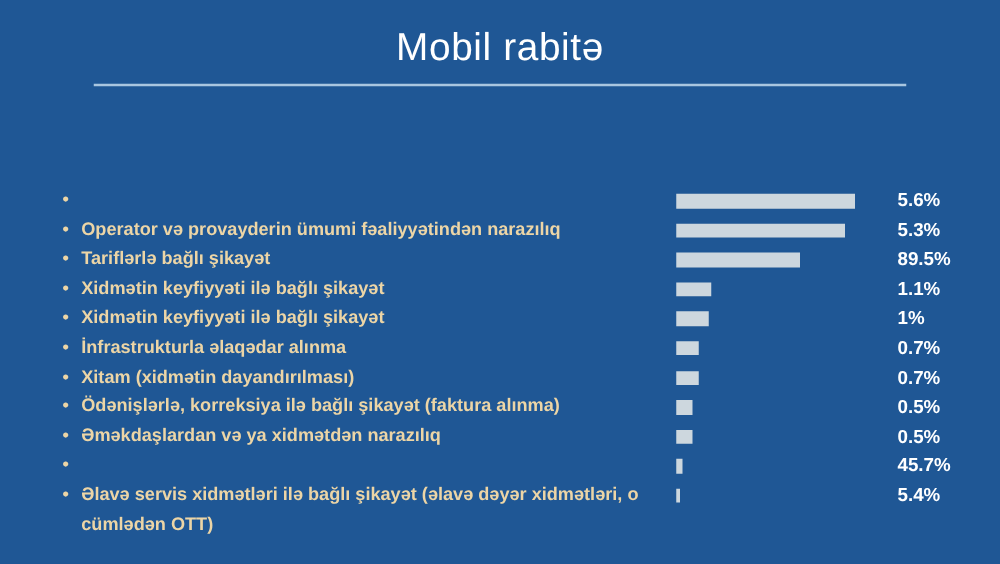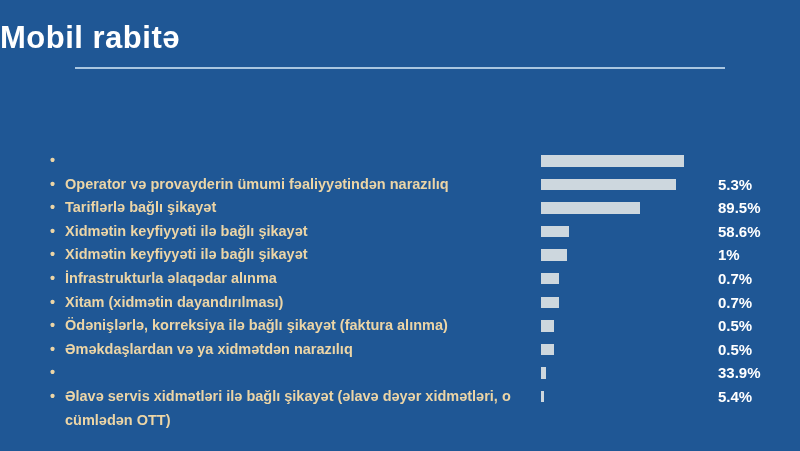--- a/index.html
+++ b/index.html
@@ -14,25 +14,25 @@
     overflow: hidden;
   }
   .slide {
     position: relative;
     width: 800px;
     height: 451px;
   }
   .title {
     margin: 0;
     padding-top: 19px;
-    text-align: left;
+    text-align: center;
     color: #FFFFFF;
     font-size: 31px;
     line-height: 38px;
-    font-weight: 700;
+    font-weight: 400;
     letter-spacing: 0.5px;
   }
   .divider {
     width: 650px;
     height: 2px;
     background: #A9C6E0;
     margin: 10px auto 0 auto;
   }
   .chart {
     position: absolute;
@@ -82,20 +82,21 @@
 
 <div class="slide">
   <h1 class="title">Mobil rabitə</h1>
   <div class="divider"></div>
   <div class="chart" id="chart">
   <div class="row">
     <div class="label"><span class="bullet">•</span></div>
     <div class="bar-cell">
       <div class="bar" style="width: 142.8px;"></div>
     </div>
+    <div class="pct">5.6%</div>
   </div>
 
   <div class="row">
     <div class="label"><span class="bullet">•</span><span class="label-text">Operator və provayderin ümumi fəaliyyətindən narazılıq</span></div>
     <div class="bar-cell">
       <div class="bar" style="width: 135.15px;"></div>
     </div>
     <div class="pct">5.3%</div>
   </div>
 
@@ -105,21 +106,21 @@
       <div class="bar" style="width: 99.45px;"></div>
     </div>
     <div class="pct">89.5%</div>
   </div>
 
   <div class="row">
     <div class="label"><span class="bullet">•</span><span class="label-text">Xidmətin keyfiyyəti ilə bağlı şikayət</span></div>
     <div class="bar-cell">
       <div class="bar" style="width: 28.05px;"></div>
     </div>
-    <div class="pct">58.6%</div>
+    <div class="pct">1.1%</div>
   </div>
 
   <div class="row">
     <div class="label"><span class="bullet">•</span><span class="label-text">Xidmətin keyfiyyəti ilə bağlı şikayət</span></div>
     <div class="bar-cell">
       <div class="bar" style="width: 25.5px;"></div>
     </div>
     <div class="pct">1%</div>
   </div>
 
@@ -153,21 +154,21 @@
       <div class="bar" style="width: 12.75px;"></div>
     </div>
     <div class="pct">0.5%</div>
   </div>
 
   <div class="row">
     <div class="label"><span class="bullet">•</span></div>
     <div class="bar-cell">
       <div class="bar" style="width: 5.1px;"></div>
     </div>
-    <div class="pct">33.9%</div>
+    <div class="pct">45.7%</div>
   </div>
 
   <div class="row">
     <div class="label"><span class="bullet">•</span><span class="label-text">Əlavə servis xidmətləri ilə bağlı şikayət (əlavə dəyər xidmətləri, o cümlədən OTT)</span></div>
     <div class="bar-cell">
       <div class="bar" style="width: 2.55px;"></div>
     </div>
     <div class="pct">5.4%</div>
   </div>
 </div>

